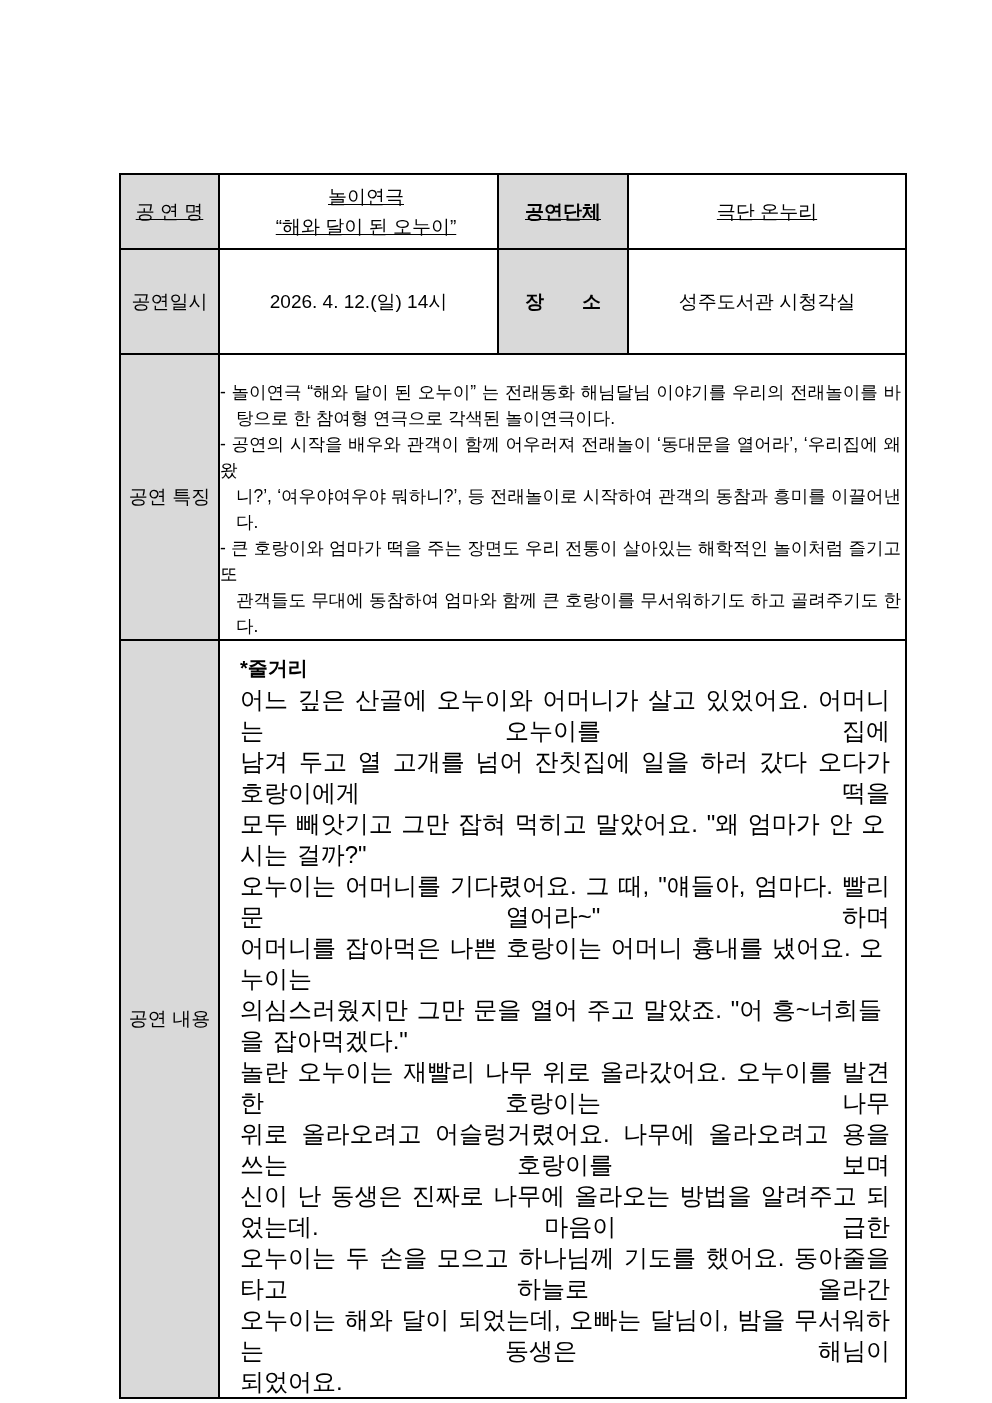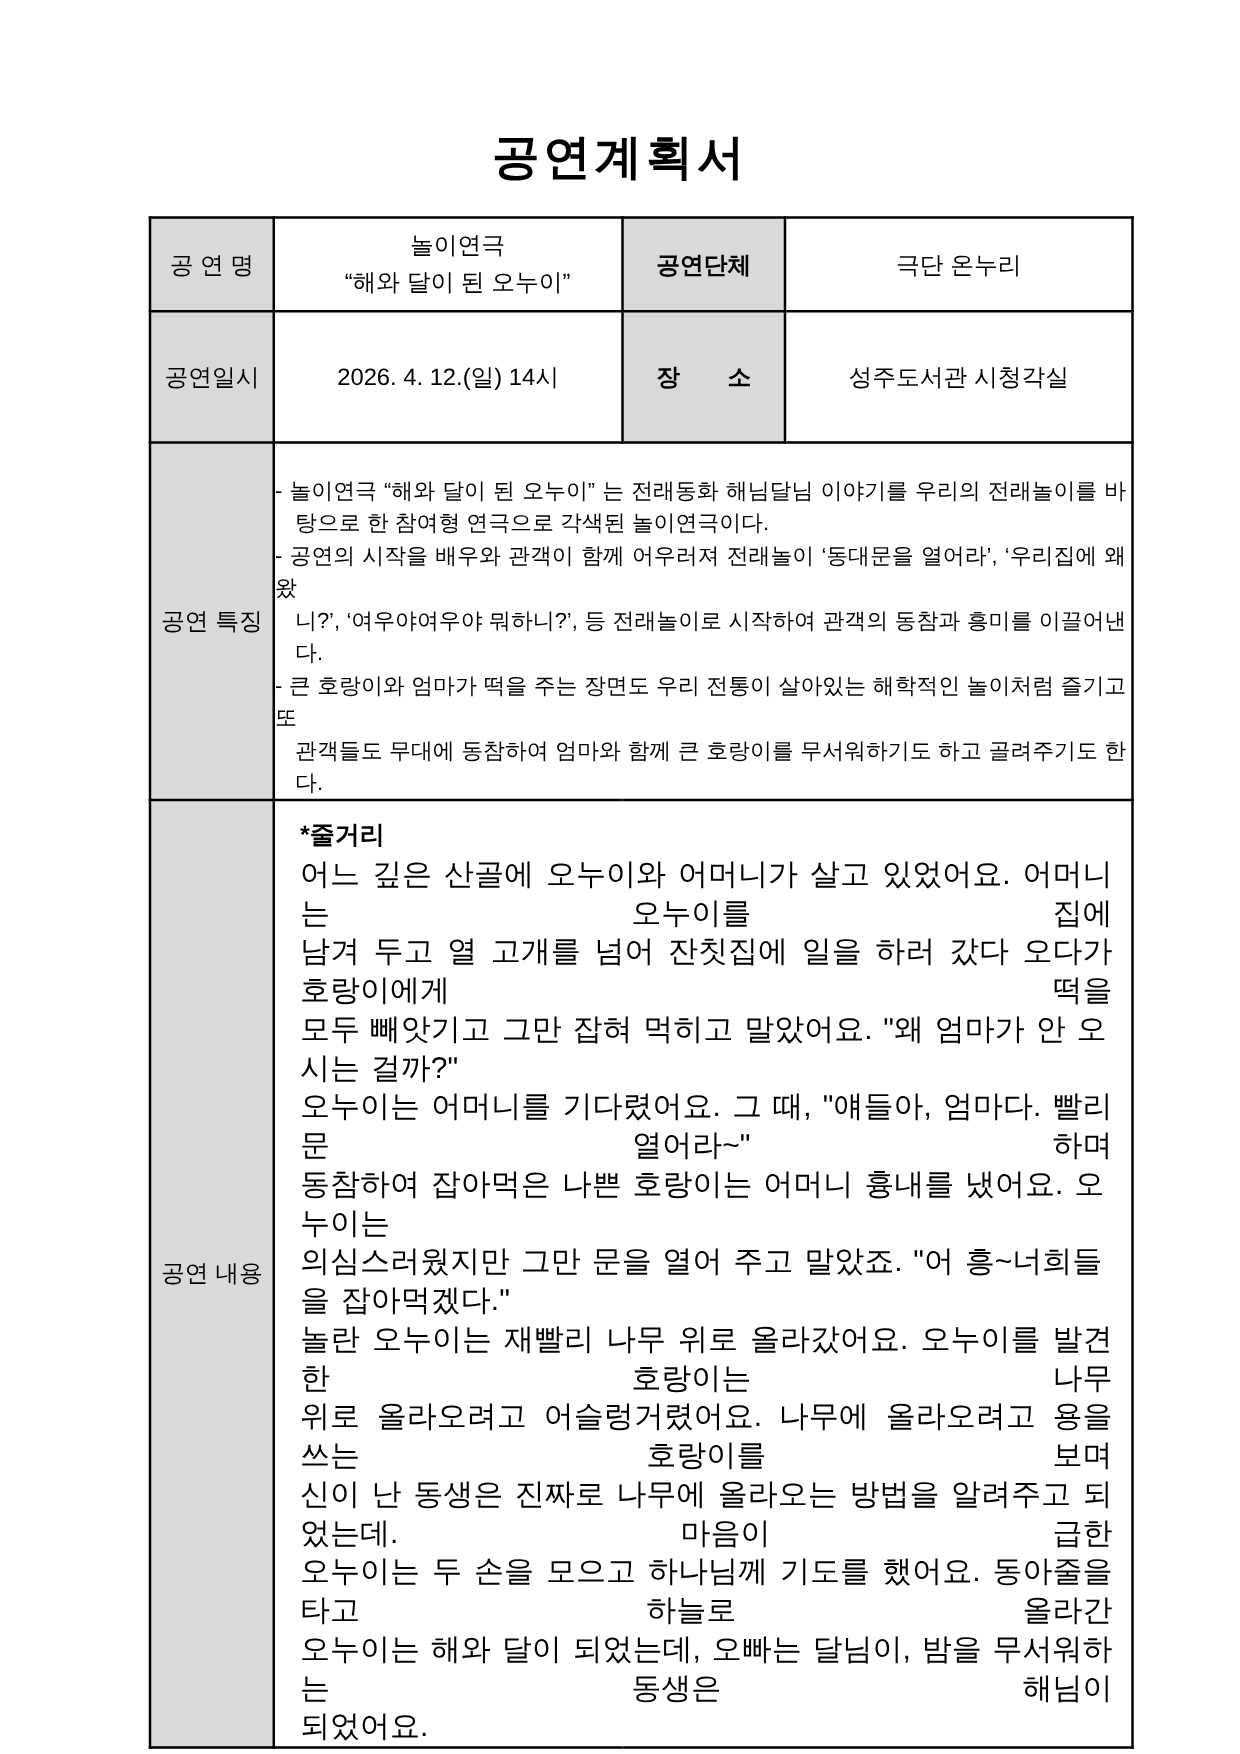--- a/index.html
+++ b/index.html
@@ -38,21 +38,21 @@
     font-size: 19px;
   }
   td.hd {
     background: #d9d9d9;
     text-align: center;
     white-space: pre;
     font-weight: 400;
   }
   td.hd.bold { font-weight: 700; }
   td.val { text-align: center; }
-  tr.r1 { height: 75px; }
+  tr.r1 { height: 75px; text-decoration: underline; }
   tr.r2 { height: 105px; }
   tr.r3 { height: 225px; }
   tr.r4 { height: 443px; }
   .val .two-line div { line-height: 30px; margin-left: 15px; }
   td.feat-cell {
     vertical-align: top;
     padding: 24px 4px 0 0;
   }
   .feat-line {
     font-size: 17.5px;
@@ -73,21 +73,20 @@
     font-size: 24px;
     line-height: 31px;
     word-spacing: 2px;
   }
 </style>
 </head>
 <body>
 
 <div class="page">
 
-  <div class="doc-title">공연계획서</div>
 
   <table class="plan">
     <colgroup>
       <col style="width:99px">
       <col style="width:279px">
       <col style="width:130px">
       <col style="width:278px">
     </colgroup>
 
     <tbody>
@@ -123,21 +122,21 @@
     </tr>
 
     <tr class="r4">
       <td class="hd">공연 내용</td>
       <td class="story-cell" colspan="3">
         <div class="story-heading">*줄거리</div>
         <div class="story-line jl">어느 깊은 산골에 오누이와 어머니가 살고 있었어요. 어머니는 오누이를 집에</div>
         <div class="story-line jl">남겨 두고 열 고개를 넘어 잔칫집에 일을 하러 갔다 오다가 호랑이에게 떡을</div>
         <div class="story-line">모두 빼앗기고 그만 잡혀 먹히고 말았어요. "왜 엄마가 안 오시는 걸까?"</div>
         <div class="story-line jl">오누이는 어머니를 기다렸어요. 그 때, "얘들아, 엄마다. 빨리 문 열어라~" 하며</div>
-        <div class="story-line">동참하여 잡아먹은 나쁜 호랑이는 어머니 흉내를 냈어요. 오누이는</div>
+        <div class="story-line">어머니를 잡아먹은 나쁜 호랑이는 어머니 흉내를 냈어요. 오누이는</div>
         <div class="story-line">의심스러웠지만 그만 문을 열어 주고 말았죠.  "어 흥~너희들을 잡아먹겠다."</div>
         <div class="story-line jl">놀란 오누이는 재빨리 나무 위로 올라갔어요. 오누이를 발견한 호랑이는 나무</div>
         <div class="story-line jl">위로 올라오려고 어슬렁거렸어요. 나무에 올라오려고 용을 쓰는 호랑이를 보며</div>
         <div class="story-line jl">신이 난 동생은 진짜로 나무에 올라오는 방법을 알려주고 되었는데. 마음이 급한</div>
         <div class="story-line jl">오누이는 두 손을 모으고 하나님께 기도를 했어요. 동아줄을 타고 하늘로 올라간</div>
         <div class="story-line jl">오누이는 해와 달이 되었는데, 오빠는 달님이, 밤을 무서워하는 동생은 해님이</div>
         <div class="story-line">되었어요.</div>
       </td>
     </tr>
   </tbody>

